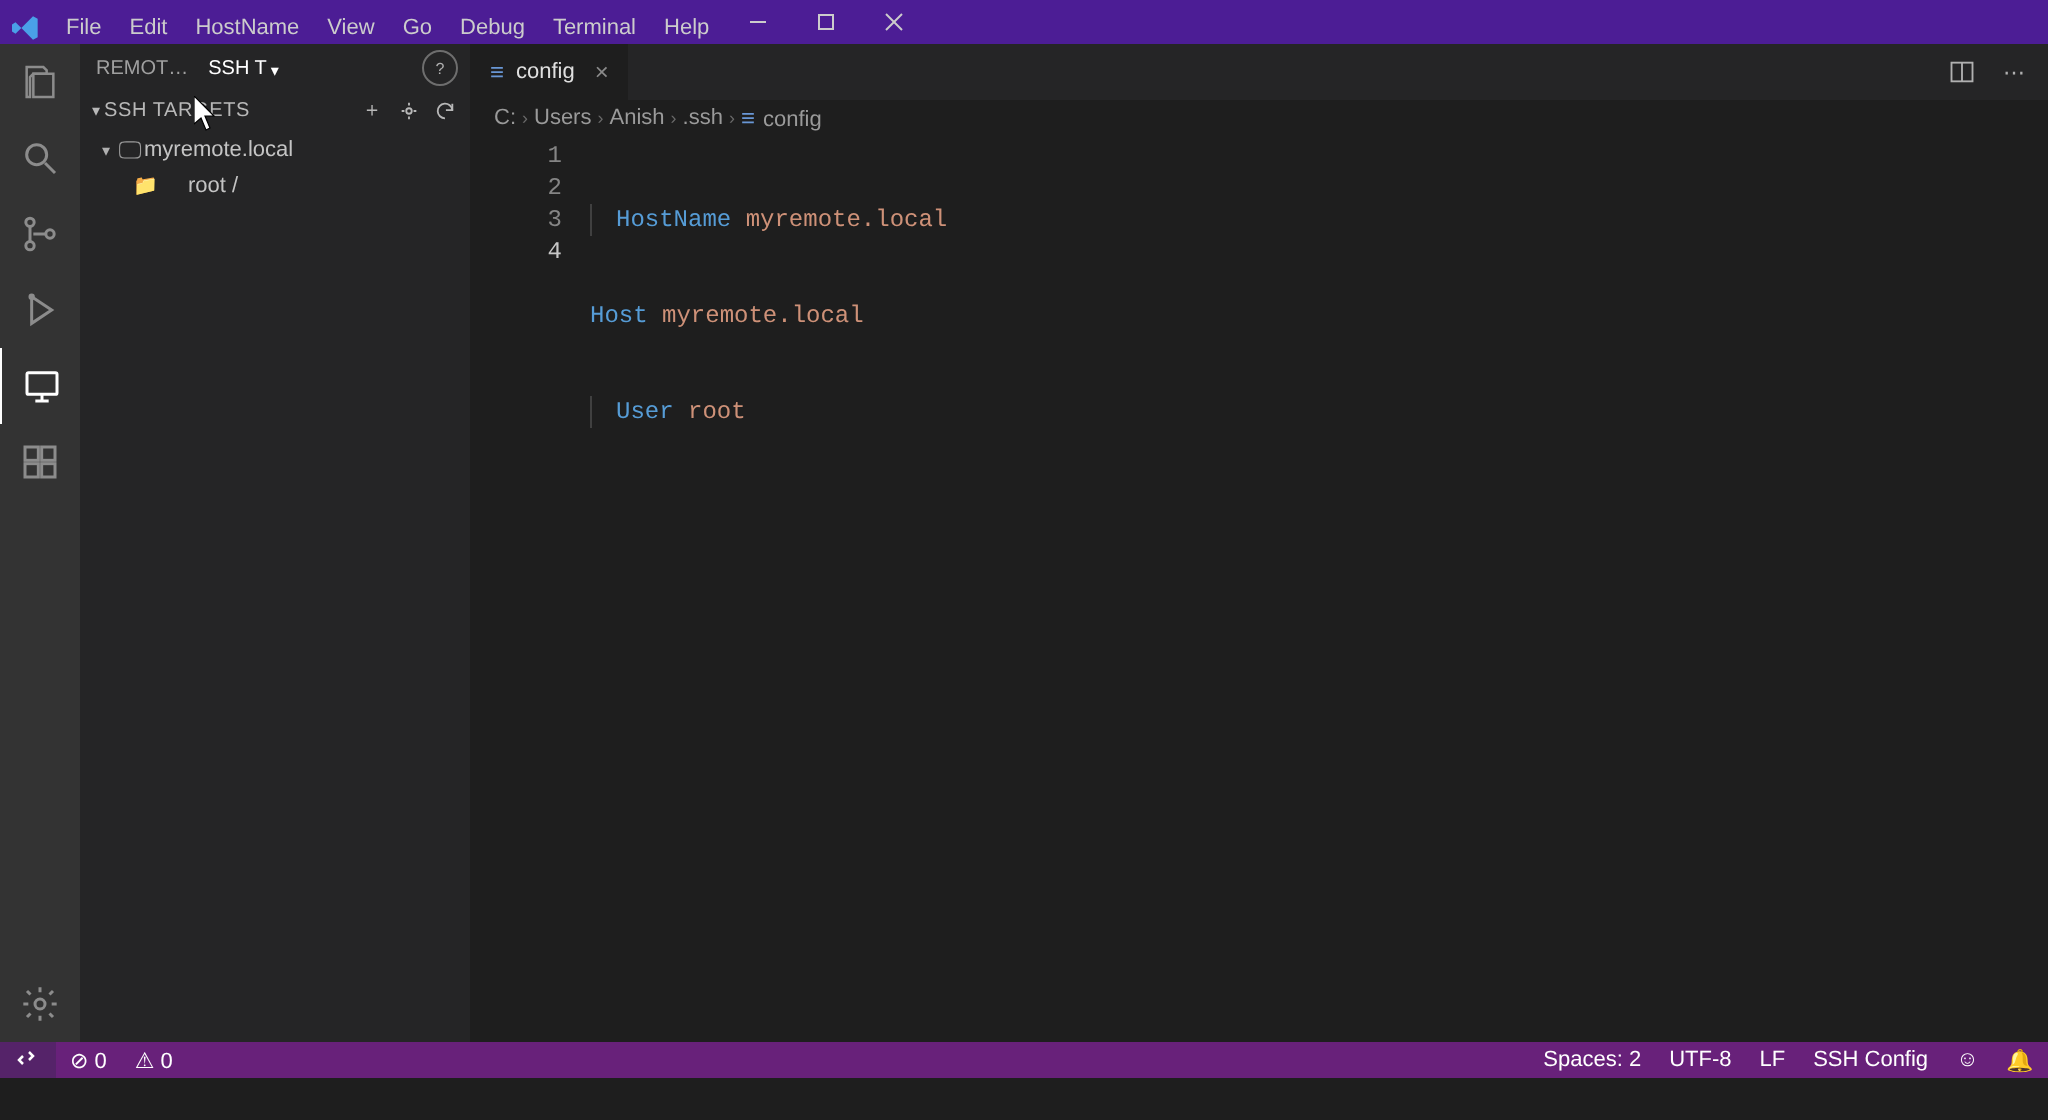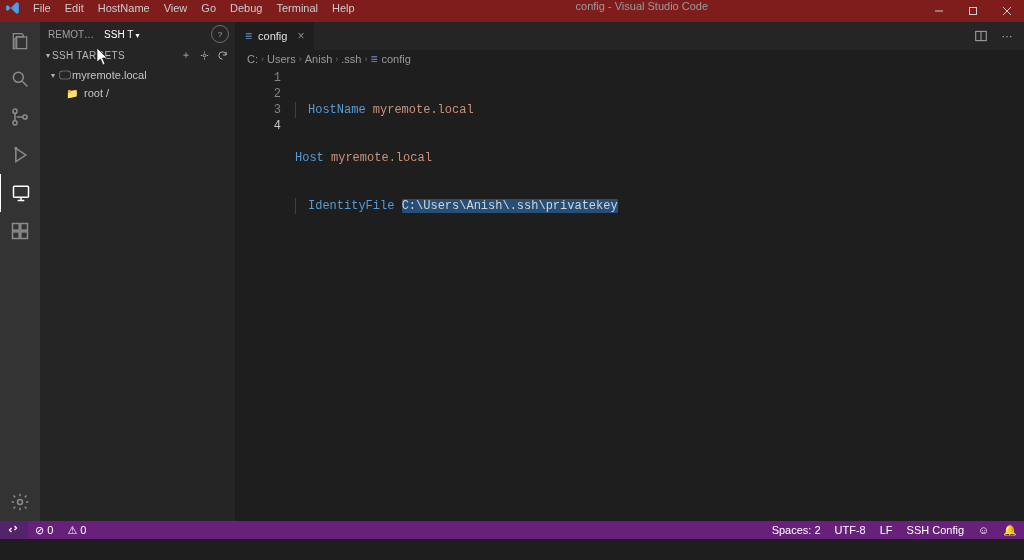--- a/index.html
+++ b/index.html
@@ -1,16 +1,16 @@
 <!DOCTYPE html>
 <html><head>
 <meta charset="utf-8">
 <style>
   html,body{margin:0;padding:0;width:1024px;height:560px;background:#1e1e1e;font-family:"Segoe UI",Arial,sans-serif;color:#cccccc;font-size:11px;overflow:hidden}
-  .titlebar{height:22px;background:#7f1d1d;display:flex;align-items:flex-start}
+  .titlebar{height:22px;background:#4c1d95;display:flex;align-items:flex-end}
   .tb-left{display:flex;align-items:center;padding-left:6px}
   .tb-logo{width:14px;height:14px;margin-right:6px}
   .menu-item{padding:2px 7px;color:#cccccc;font-size:11px;cursor:default}
   .tb-center{flex:1;text-align:center;color:#9a9a9a;font-size:11px}
   .tb-right{display:flex;align-items:center}
   .tb-ctrl{width:34px;height:22px;display:flex;align-items:center;justify-content:center;cursor:default}
   .main{display:flex;height:499px}
   .activity{width:40px;background:#333333;display:flex;flex-direction:column;align-items:center}
   .act-item{width:40px;height:38px;display:flex;align-items:center;justify-content:center;cursor:pointer;color:#8c8c8c}
   .act-item.active{border-left:2px solid #ffffff;color:#ffffff}
@@ -72,21 +72,20 @@
     </span>
     <span class="menu-item">File</span>
     <span class="menu-item">Edit</span>
     <span class="menu-item">HostName</span>
     <span class="menu-item">View</span>
     <span class="menu-item">Go</span>
     <span class="menu-item">Debug</span>
     <span class="menu-item">Terminal</span>
     <span class="menu-item">Help</span>
   </div>
-  <div class="tb-center">config - Visual Studio Code</div>
   <div class="tb-right">
     <div class="tb-ctrl">
         <svg width="10" height="10">
           <line x1="1" y1="5" x2="9" y2="5" stroke="#cccccc" stroke-width="1"></line>
         </svg>
       </div>
     <div class="tb-ctrl">
         <svg width="10" height="10">
           <rect x="1.5" y="1.5" width="7" height="7" fill="none" stroke="#cccccc" stroke-width="1"></rect>
         </svg>
@@ -184,21 +183,21 @@
     <div class="tree">
       <div class="tree-row">
         <span class="tree-indent" style="width:8px"></span>
         <span class="tree-chev">▾</span>
         <span class="tree-io">🖵</span>
         <span>myremote.local</span>
       </div>
       <div class="tree-row">
         <span class="tree-indent" style="width:26px"></span>
         <span class="tree-io" style="font-size:10px">📁</span>
-        <span style="margin-left:4px">root /</span>
+        <span style="margin-left:14px">root /</span>
       </div>
     </div>
   </div>
 
   <div class="editor">
     <div class="tabbar">
       <div class="file-tab">
         <span class="fico">≡</span>
         <span>config</span>
         <span class="close">×</span>
@@ -228,21 +227,21 @@
     <div class="code-area">
       <div class="gutter">
         <div class="gut-line">1</div>
         <div class="gut-line">2</div>
         <div class="gut-line">3</div>
         <div class="gut-line current">4</div>
       </div>
       <div class="codelines">
         <div class="cline"><span class="guide"></span><span class="k3">HostName</span> <span class="k2">myremote.local</span></div>
         <div class="cline"><span class="k1">Host</span> <span class="k2">myremote.local</span></div>
-        <div class="cline"><span class="guide"></span><span class="k3">IdentityFile</span> <span class="sel">C:\Users\Anish\.ssh\privatekey</span></div>
+        <div class="cline"><span class="guide"></span><span class="k3">User</span> <span class="k2">root</span></div>
       </div>
       <div class="minimap"></div>
     </div>
   </div>
 </div>
 
 <div class="statusbar">
   <div class="sb-btn sb-remote">
       <span>
         <svg width="12" height="12" viewBox="0 0 24 24" fill="none" stroke="#fff" stroke-width="2.5">

